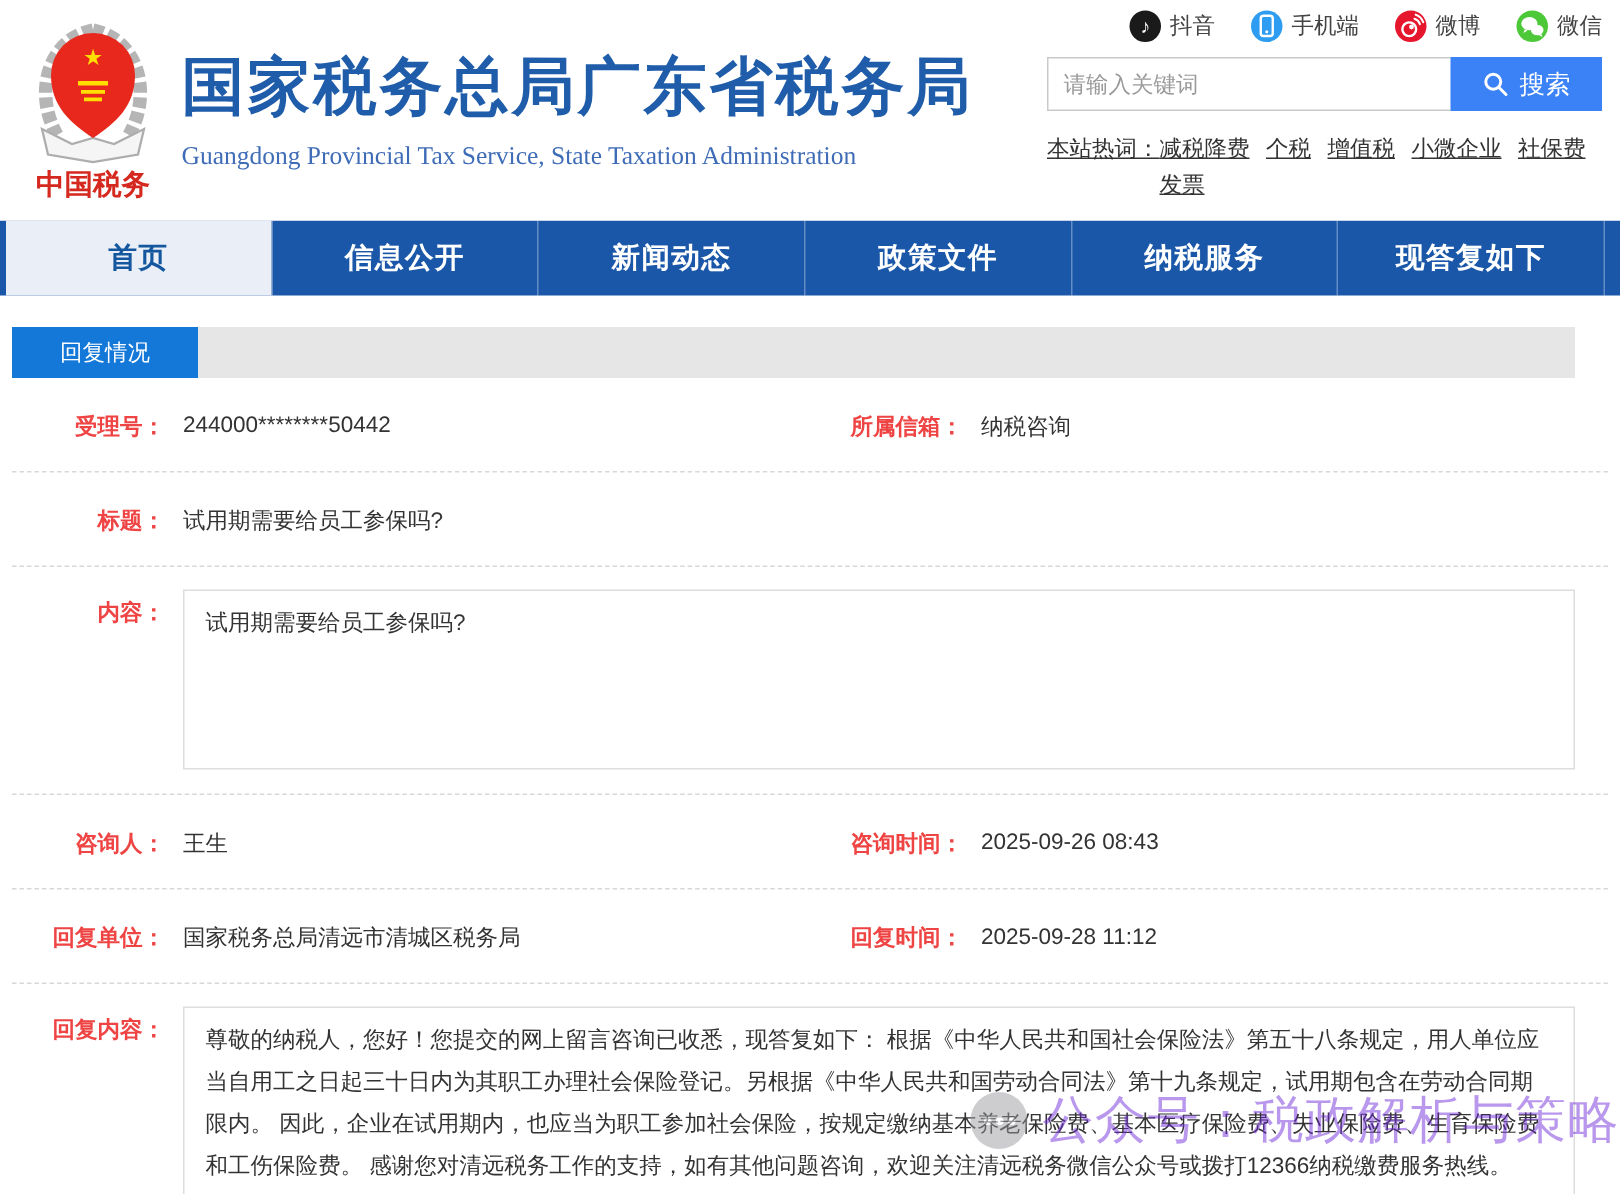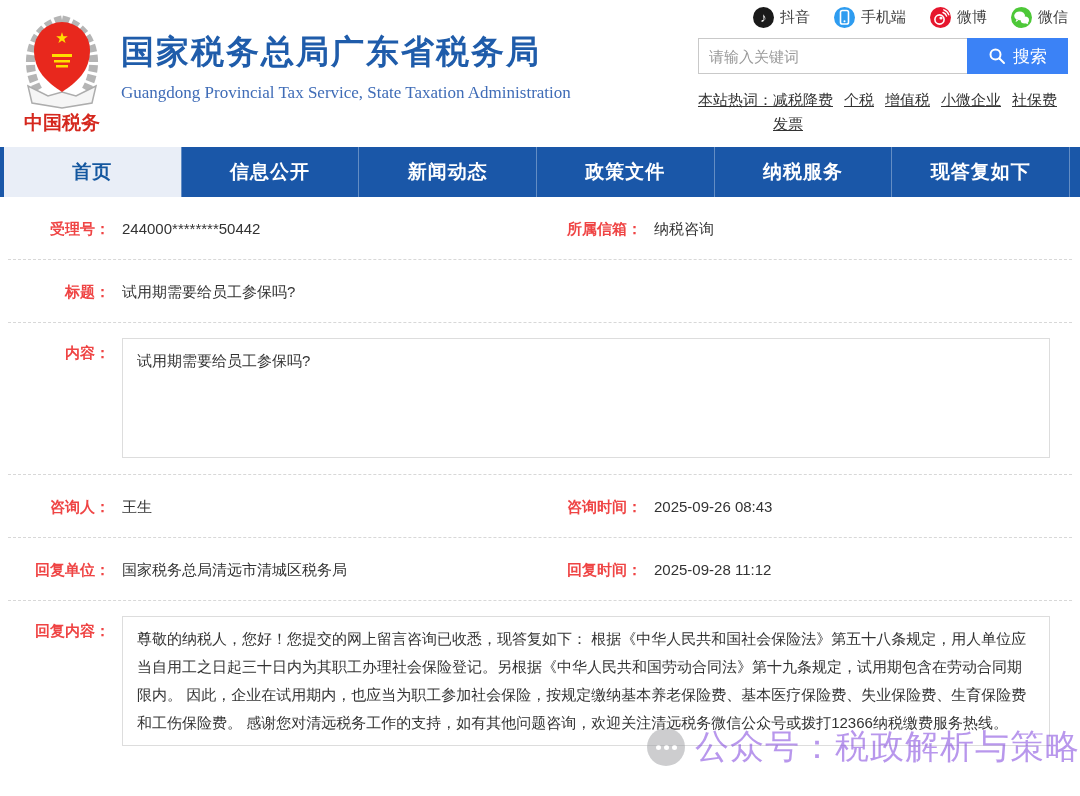--- a/index.html
+++ b/index.html
@@ -4,21 +4,21 @@
 <style>
   * { margin:0; padding:0; box-sizing:border-box; }
   html,body { background:#fff; }
   body { font-family:"Liberation Sans","DejaVu Sans",sans-serif; color:#333; }
   .page { position:relative; width:1080px; height:796px; background:#fff; overflow:hidden; }
 
   
   .header { position:relative; height:147px; background:#fff; }
   .logo { position:absolute; left:14px; top:10px; width:96px; }
   .title-block { position:absolute; left:121px; top:30px; }
-  .site-title { font-size:33px; font-weight:bold; color:#1f5caa; letter-spacing:2px; }
+  .site-title { font-size:42px; font-weight:bold; color:#1f5caa; letter-spacing:2px; }
   .site-subtitle { margin-top:8px; font-family:"Liberation Serif","DejaVu Serif",serif; font-size:17px; color:#3f6cb7; }
 
   .header-right { position:absolute; right:12px; top:4px; width:370px; }
   .social-row { display:flex; justify-content:flex-end; align-items:center; gap:24px; height:26px; font-size:15px; color:#444; }
   .social-item { display:flex; align-items:center; gap:6px; cursor:pointer; }
   .icon-circle { width:21px; height:21px; border-radius:50%; display:flex; align-items:center; justify-content:center; color:#fff; flex:none; }
   .ic-douyin { background:#1a1a1a; font-size:13px; font-weight:bold; }
   .ic-mobile { background:#2e9cf0; }
   .ic-weibo  { background:#e6162d; }
   .ic-wechat { background:#4dc838; }
@@ -159,20 +159,24 @@
 
   <div class="nav">
     <div class="nav-tab active">首页</div>
     <div class="nav-tab">信息公开</div>
     <div class="nav-tab">新闻动态</div>
     <div class="nav-tab">政策文件</div>
     <div class="nav-tab">纳税服务</div>
     <div class="nav-tab">现答复如下</div>
   </div>
 
+  <div class="crumb-row">
+    <div class="crumb-btn">回复情况</div>
+    <div class="crumb-rest"></div>
+  </div>
 
   <div class="panel">
 
     <div class="row">
       <div class="row-cols">
         <div class="col">
           <span class="lbl">受理号：</span>
           <span class="val">244000********50442</span>
         </div>
         <div class="col">

